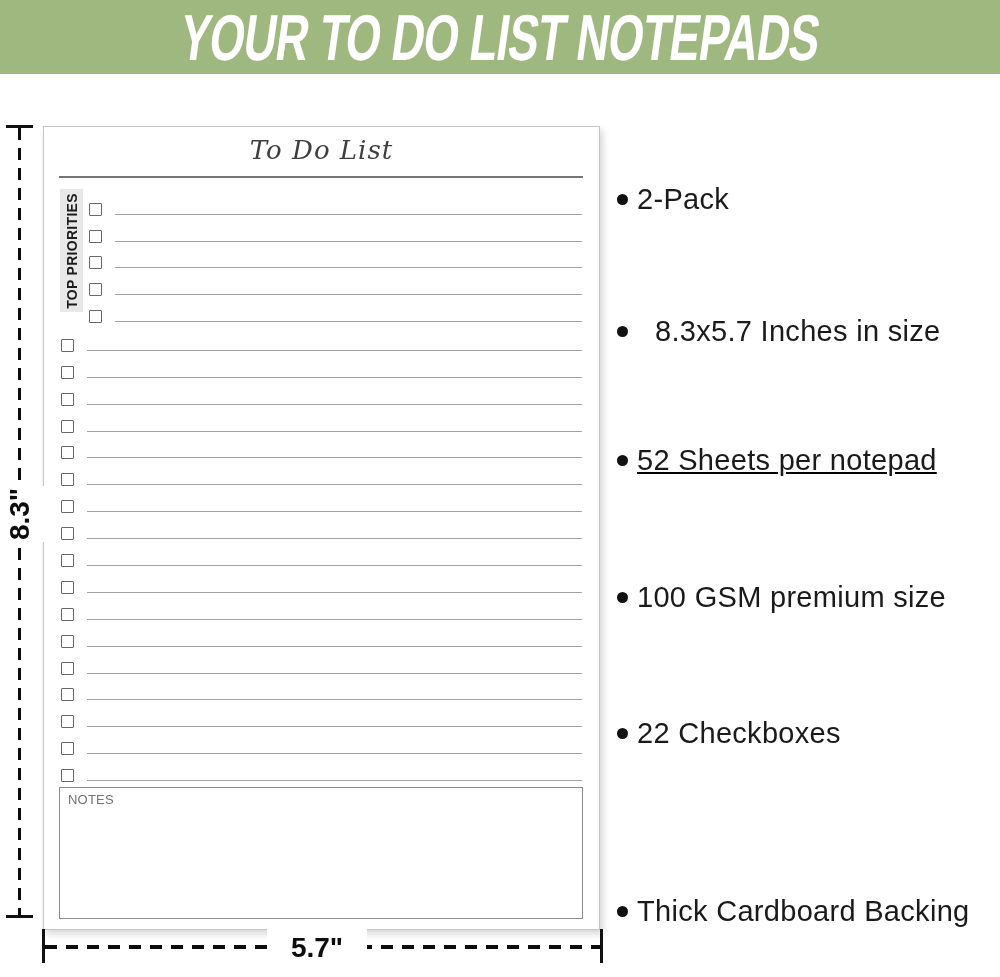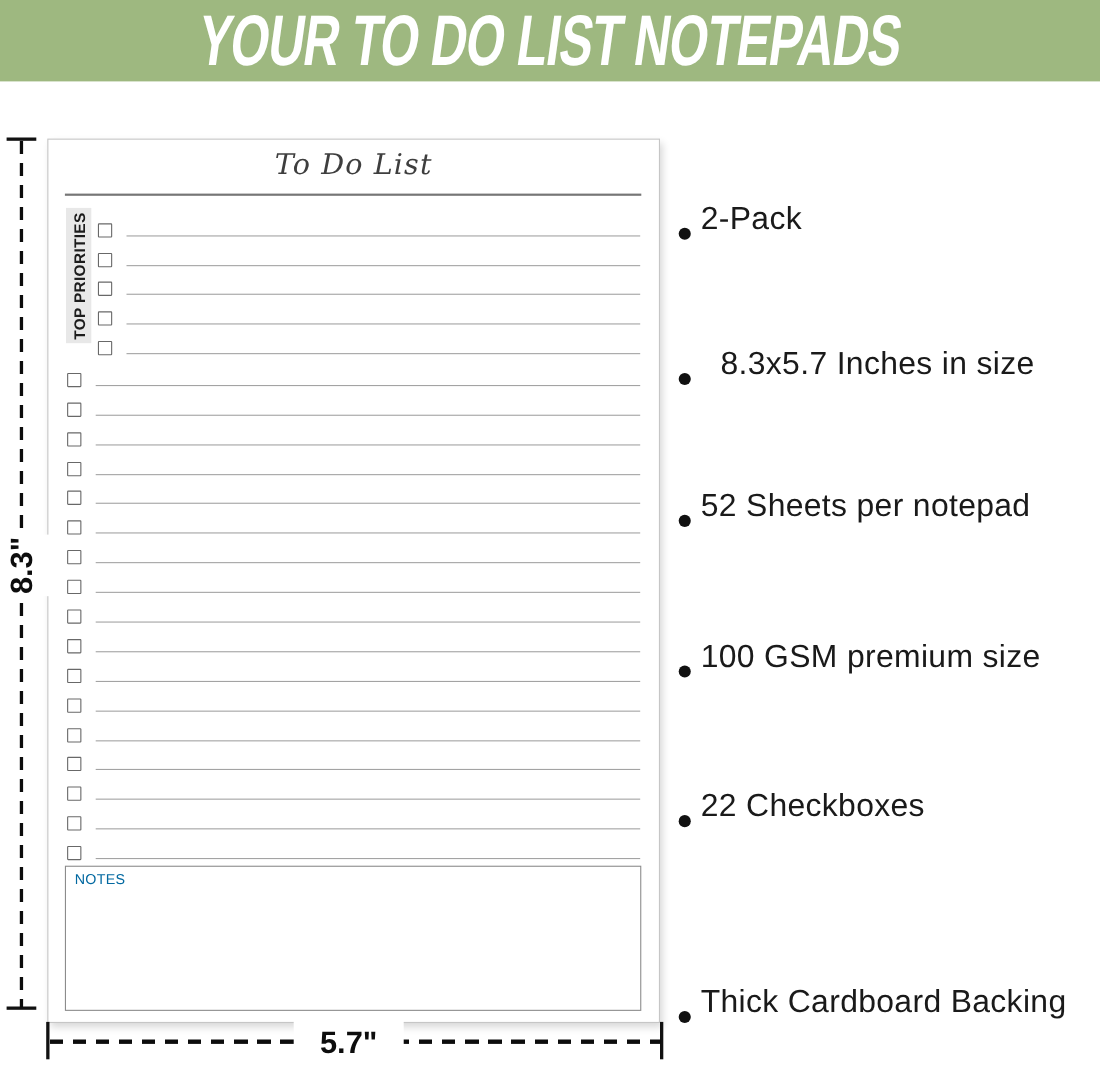--- a/index.html
+++ b/index.html
@@ -30,45 +30,45 @@
   .priority-rows .todo-row{height:26.8px;}
   .main-rows{left:17px;top:198px;width:521px;}
   .main-rows .todo-row{height:26.9px;}
   .todo-row{display:flex;align-items:flex-end;gap:13px;}
   .checkbox{flex:none;width:13px;height:13px;border:1.5px solid #686868;border-radius:1px;
             background:#fff;box-sizing:border-box;}
   .write-line{flex:1;height:0;border-bottom:1.3px solid #a3a3a3;margin-bottom:1px;}
 
   .notes-box{position:absolute;left:15px;top:660px;width:524px;height:132px;
              border:1.5px solid #8c8c8c;box-sizing:border-box;}
-  .notes-label{position:absolute;left:8px;top:4px;font-size:13px;color:#0369a1;letter-spacing:0.2px;}
+  .notes-label{position:absolute;left:8px;top:4px;font-size:13px;color:#737373;letter-spacing:0.2px;}
 
   
   .dim-cap{position:absolute;background:#111;}
   .cap-v-top{left:6px;top:125px;width:27px;height:3px;}
   .cap-v-bottom{left:6px;top:915px;width:27px;height:3px;}
   .cap-h-left{left:42px;top:929px;width:3px;height:34px;}
   .cap-h-right{left:600px;top:929px;width:3px;height:34px;}
 
   .dim-v-line{position:absolute;left:18px;top:128px;width:3px;height:788px;
               background:repeating-linear-gradient(180deg,#0c0c0c 0 12px,transparent 12px 20px);}
   .dim-h-line{position:absolute;left:45px;top:945px;width:556px;height:4px;
               background:repeating-linear-gradient(90deg,#0c0c0c 0 12px,transparent 12px 21px);}
 
   .dim-label{position:absolute;background:#fff;display:flex;align-items:center;justify-content:center;
              font-weight:bold;font-size:28px;color:#0d0d0d;}
   .dim-v-label{left:-8px;top:476px;width:56px;height:76px;transform:rotate(-90deg);}
   .dim-h-label{left:267px;top:927px;width:100px;height:42px;}
 
   
   .features{position:absolute;left:617px;top:0;width:383px;margin:0;padding:0;list-style:none;}
-  .features li{position:absolute;left:0;display:flex;align-items:flex-end;white-space:nowrap;}
+  .features li{position:absolute;left:0;display:flex;align-items:center;white-space:nowrap;}
   .features li:nth-child(1){top:180px;}
   .features li:nth-child(2){top:312px;gap:18px;}
-  .features li:nth-child(3){top:441px;}
+  .features li:nth-child(3){top:441px;text-decoration:underline;}
   .features li:nth-child(4){top:578px;}
   .features li:nth-child(5){top:714px;}
   .features li:nth-child(6){top:892px;}
   .dot{flex:none;width:11px;height:11px;border-radius:50%;background:#111;margin-right:9px;}
   .feature-label{font-size:29px;letter-spacing:0.3px;color:var(--text,#1a1a1a);line-height:38px;}
 </style>
 </head>
 <body>
 
 <div class="page" style="--header-bg: #9eb880; --header-text: #ffffff; --text: #1a1a1a;">

